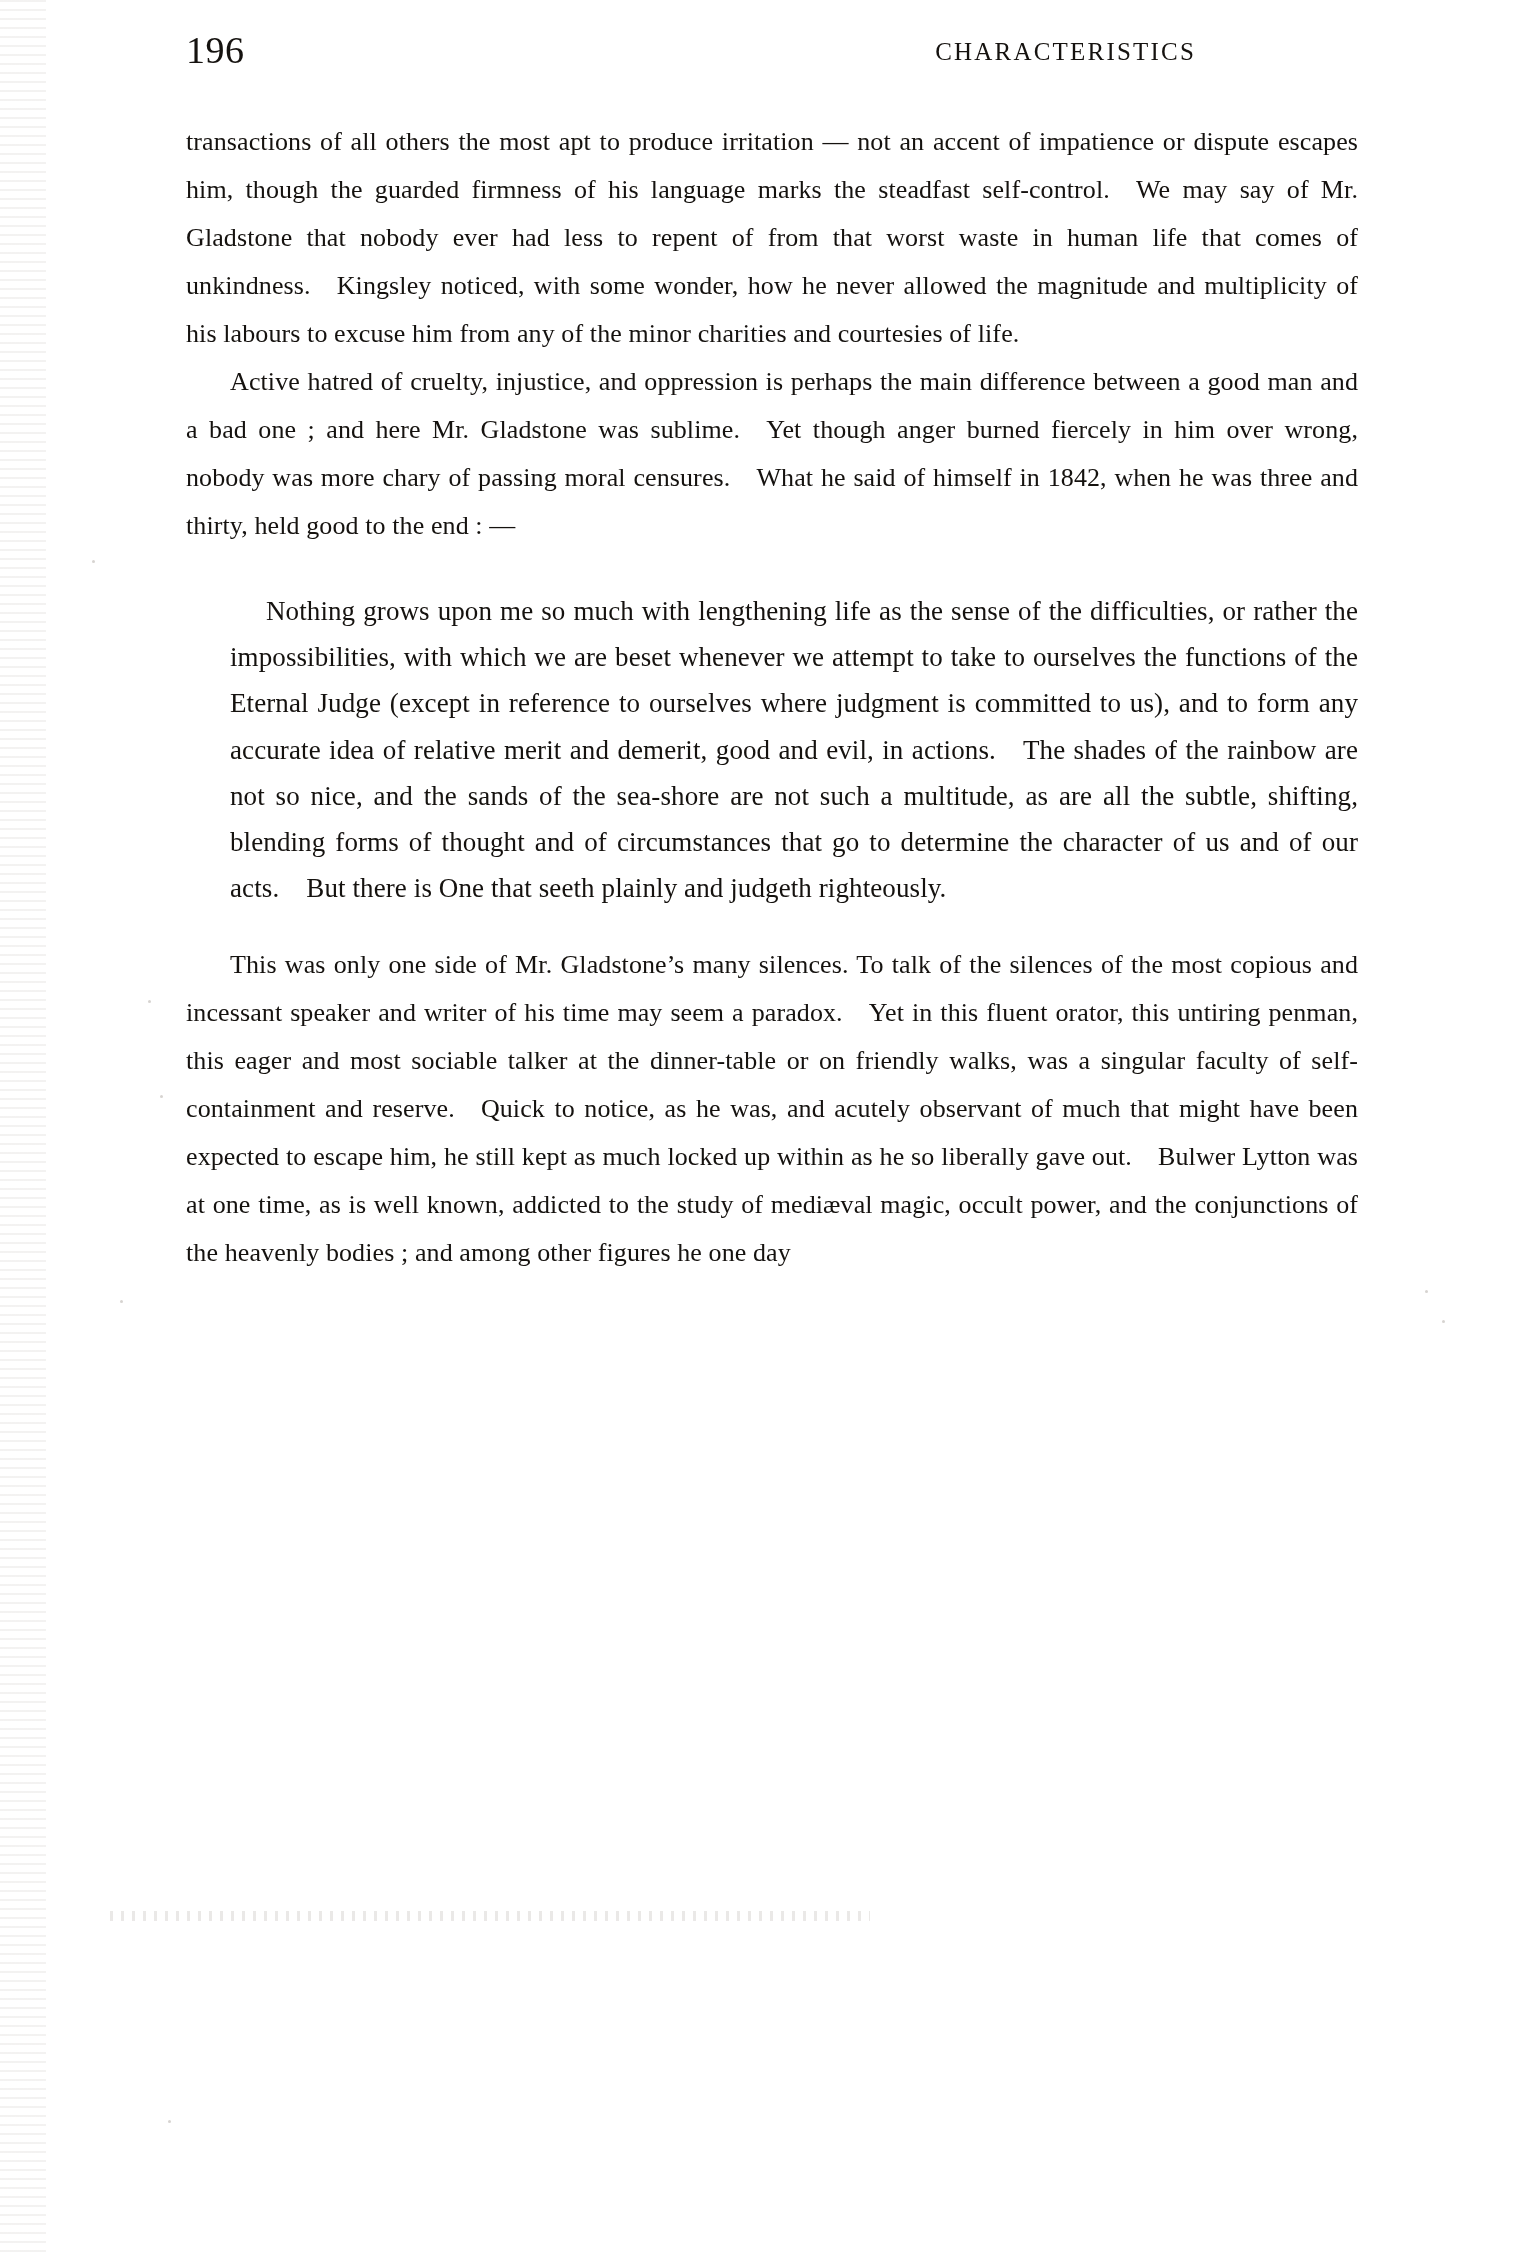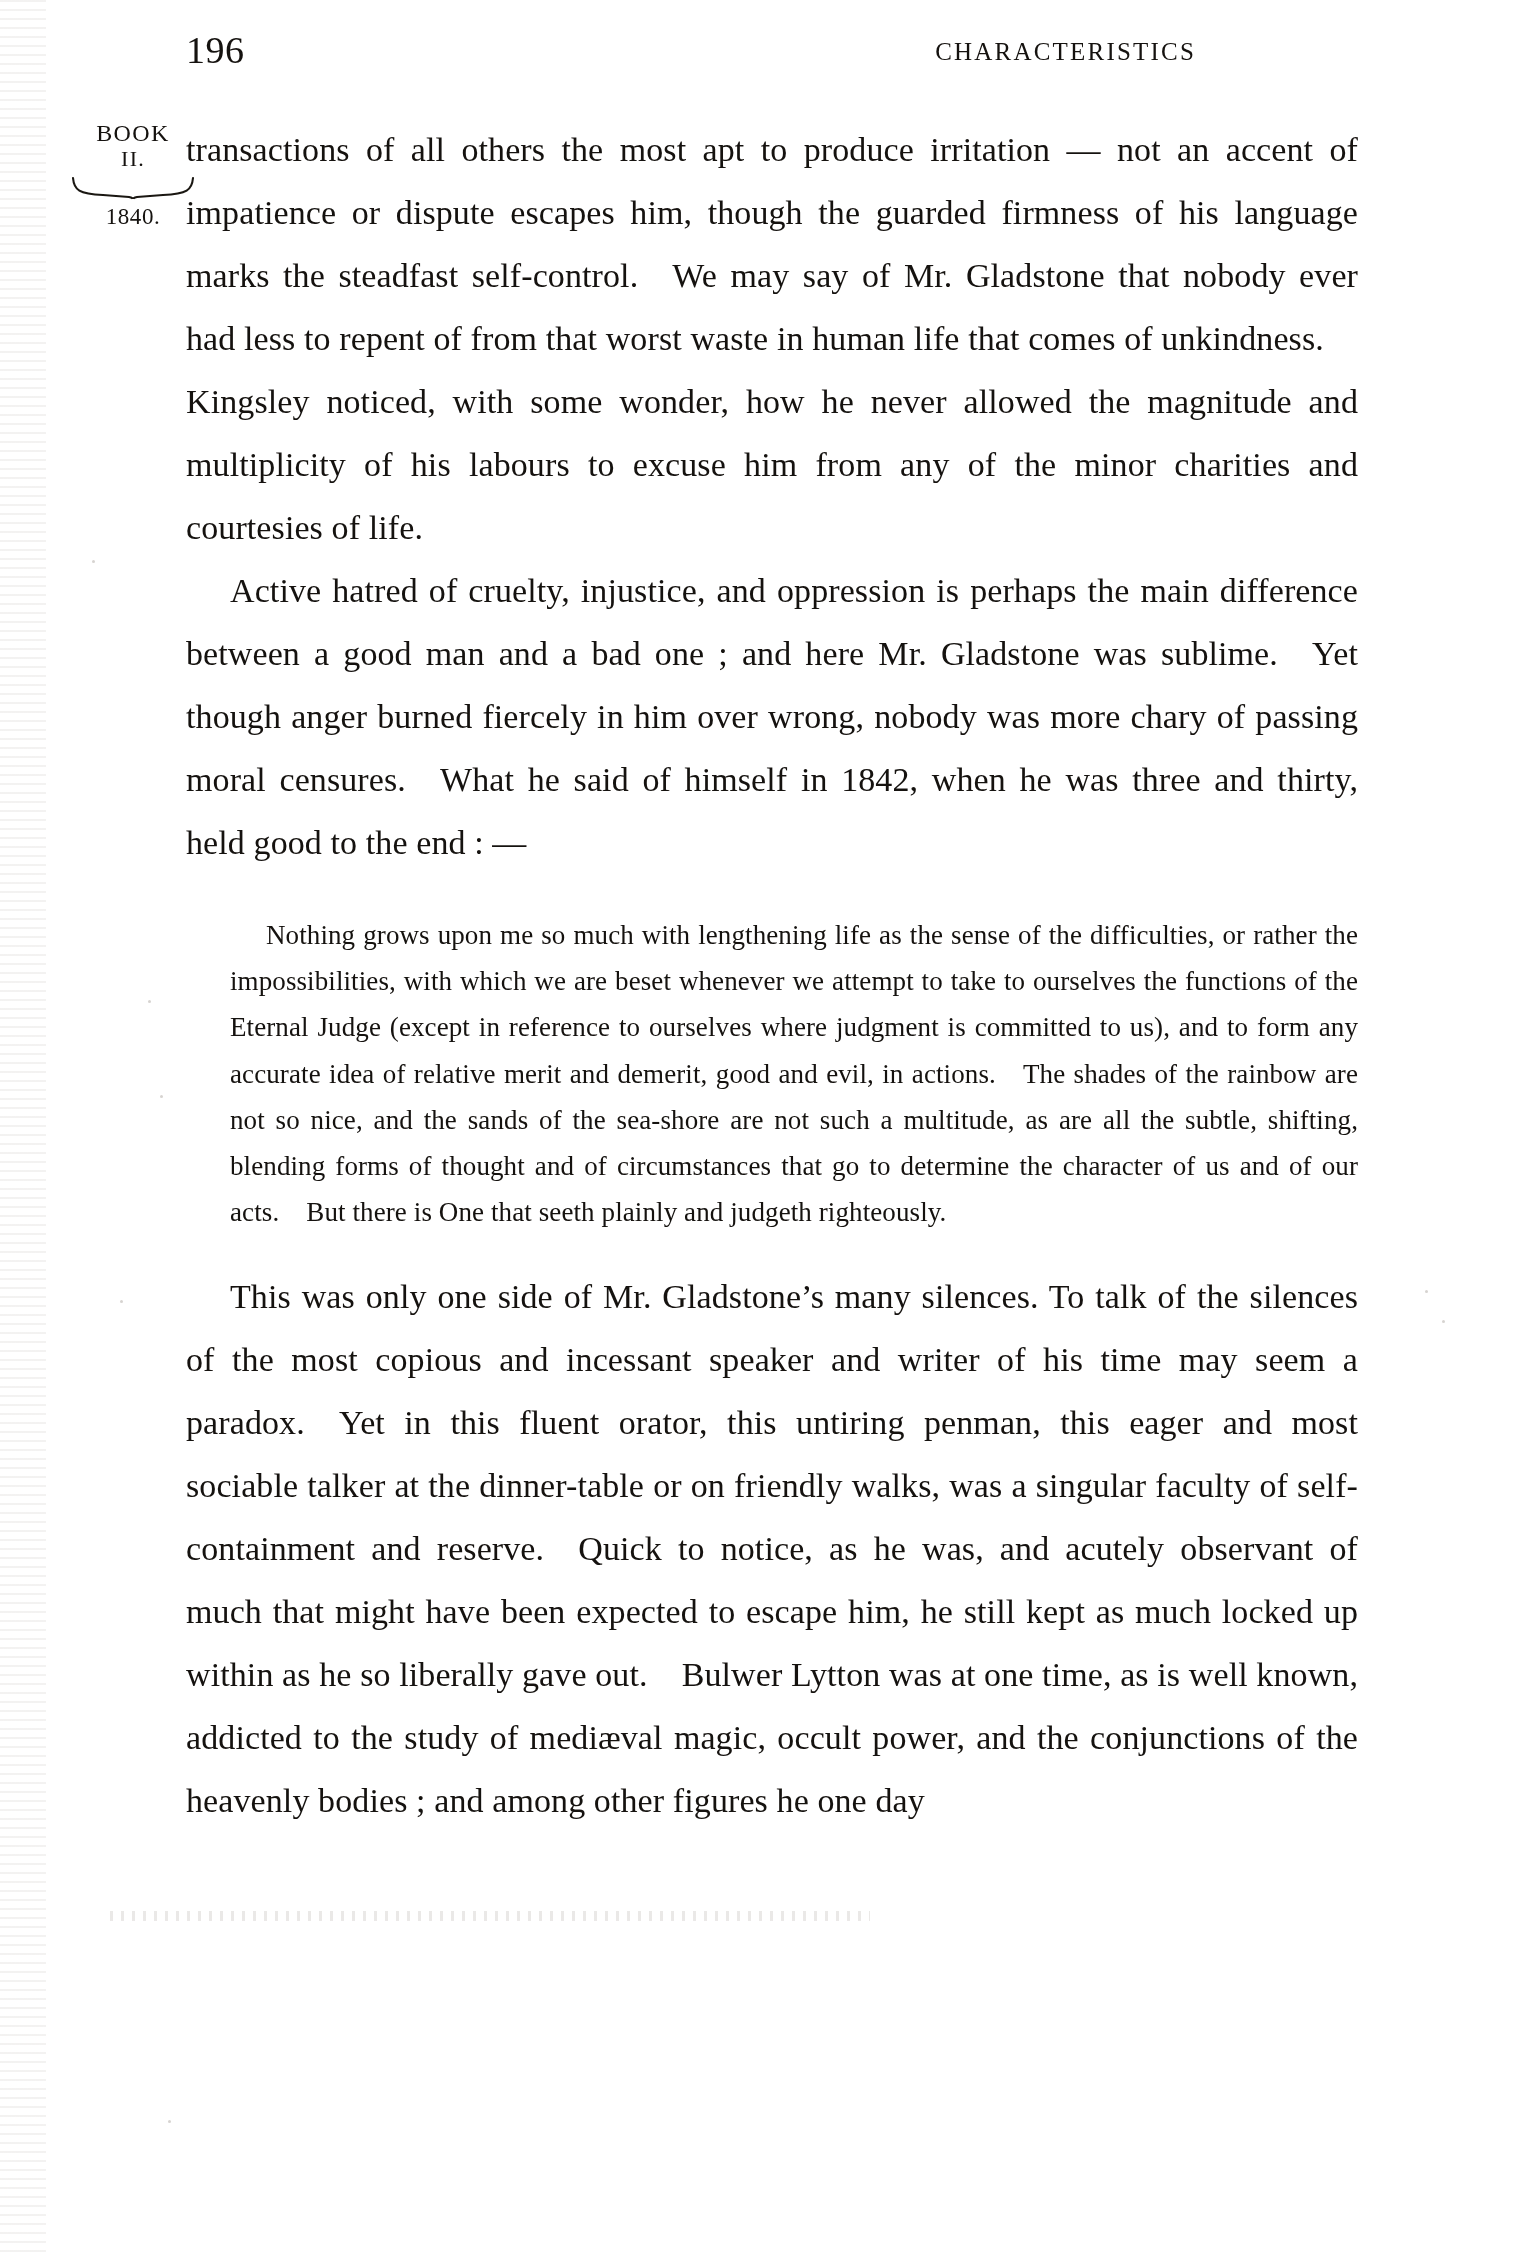--- a/index.html
+++ b/index.html
@@ -118,22 +118,22 @@
 
   
   .col {
     position: absolute;
     left: 186px;
     top: 118px;
     width: 1172px;
   }
   p {
     margin: 0;
-    font-size: 34px;
-    line-height: 63px;
+    font-size: 26px;
+    line-height: 48px;
     text-align: justify;
     text-justify: inter-word;
     letter-spacing: 0.1px;
   }
   p.indent { text-indent: 44px; }
 
   
   .quote {
     margin-top: 38px;
     margin-bottom: 30px;
@@ -160,30 +160,20 @@
   <div class="speck" style="left:120px; top:1300px; width:3px; height:3px;"></div>
   <div class="speck" style="left:1425px; top:1290px; width:3px; height:3px;"></div>
   <div class="speck" style="left:1442px; top:1320px; width:3px; height:3px;"></div>
   <div class="speck" style="left:168px; top:2120px; width:3px; height:3px;"></div>
 
   <div class="header">
     <div class="folio">196</div>
     <div class="running-head">CHARACTERISTICS</div>
   </div>
 
-  <div class="sidenote">
-    <div class="bk">BOOK</div>
-    <div class="bk2">II.</div>
-    <div class="brace">
-      <svg width="128" height="24" viewBox="0 0 128 24">
-        <path d="M4 2 C5 14, 10 18, 34 19 L60 21 C63 21.6, 64 22.4, 64 23 C64 22.4, 65 21.6, 68 21 L94 19 C118 18, 123 14, 124 2" fill="none" stroke="#1a1712" stroke-width="2.1" stroke-linecap="round"></path>
-      </svg>
-    </div>
-    <div class="yr">1840.</div>
-  </div>
 
   <div class="col">
 
     <p>transactions of all others the most apt to produce irritation — not an accent of impatience or dispute escapes him, though the guarded firmness of his language marks the steadfast self-control. We may say of Mr. Gladstone that nobody ever had less to repent of from that worst waste in human life that comes of unkindness. Kingsley noticed, with some wonder, how he never allowed the magnitude and multiplicity of his labours to excuse him from any of the minor charities and courtesies of life.</p>
 
     <p class="indent">Active hatred of cruelty, injustice, and oppression is perhaps the main difference between a good man and a bad one ; and here Mr. Gladstone was sublime. Yet though anger burned fiercely in him over wrong, nobody was more chary of passing moral censures. What he said of himself in 1842, when he was three and thirty, held good to the end : —</p>
 
     <div class="quote">
       <p class="indent">Nothing grows upon me so much with lengthening life as the sense of the difficulties, or rather the impossibilities, with which we are beset whenever we attempt to take to ourselves the functions of the Eternal Judge (except in reference to ourselves where judgment is committed to us), and to form any accurate idea of relative merit and demerit, good and evil, in actions. The shades of the rainbow are not so nice, and the sands of the sea-shore are not such a multitude, as are all the subtle, shifting, blending forms of thought and of circumstances that go to determine the character of us and of our acts. But there is One that seeth plainly and judgeth righteously.</p>
     </div>

